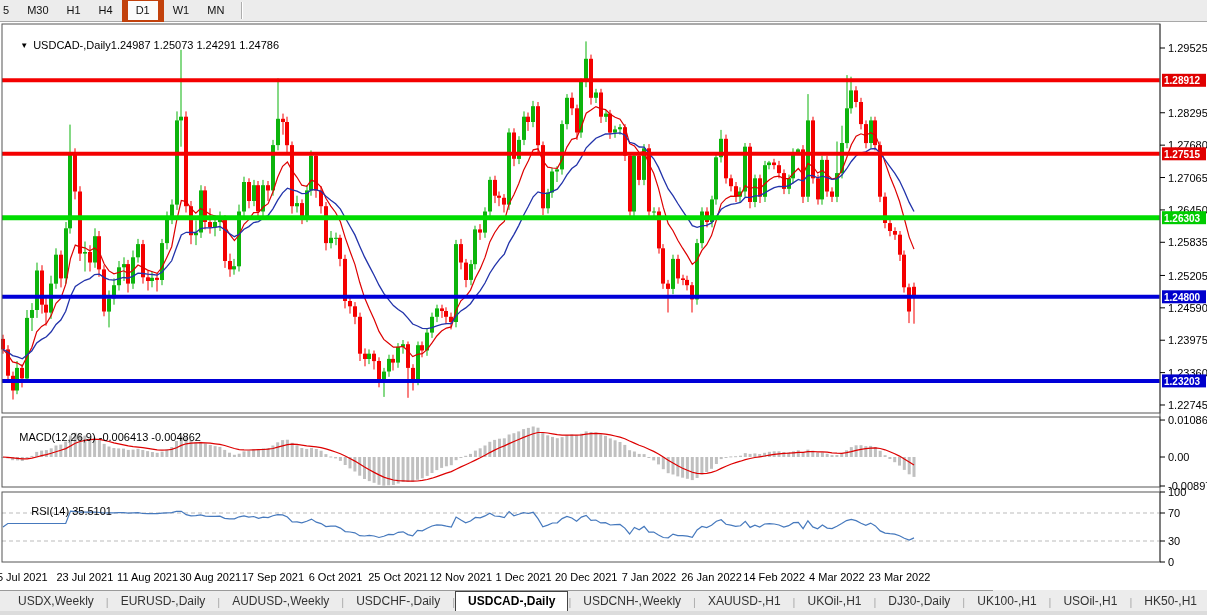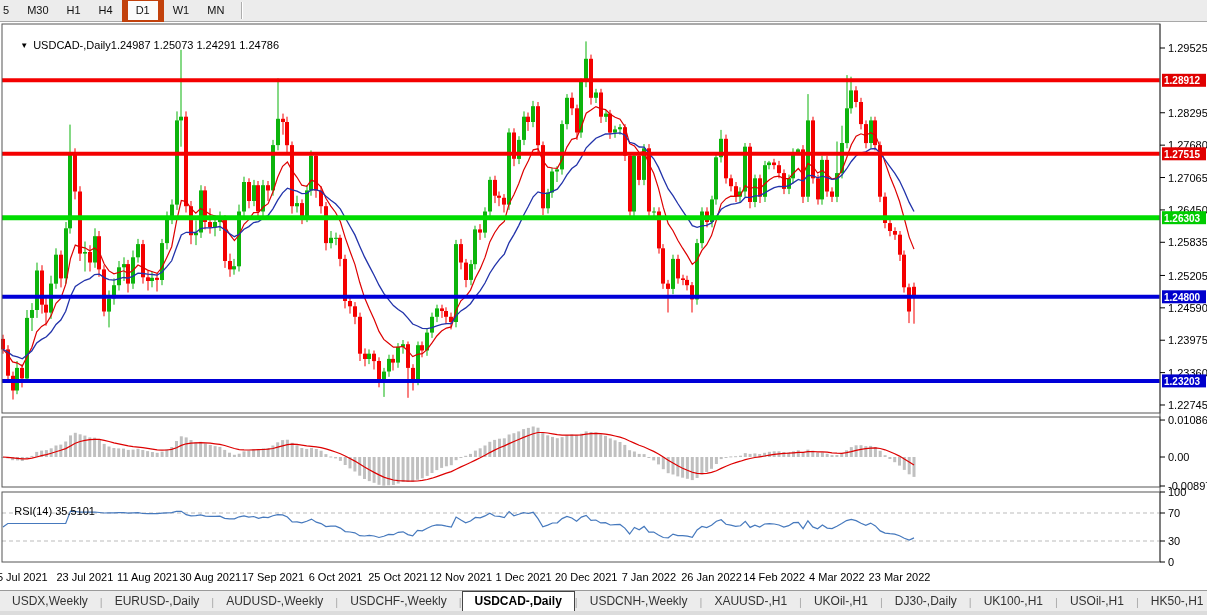--- a/index.html
+++ b/index.html
@@ -14,24 +14,24 @@
   .tf-btn.active{background:#fbfbfb;border:6px solid #c2410c;}
   .tb-sep{width:1px;height:17px;background:#adadad;border-right:1px solid #fff;margin-left:8px;}
   
   .chart-wrap{position:relative;width:1207px;height:568px;background:#fff;}
   .chart-wrap svg{position:absolute;left:0;top:0;}
   .overlay{position:absolute;font-size:11px;color:#000;white-space:pre;z-index:3;}
   .title-line{top:5px;left:8px;}
   .tri{font-size:8px;vertical-align:1px;margin-right:5px;}
   .ohlc{}
   .macd-label{top:397px;left:7px;}
-  .rsi-label{top:471px;left:2px;}
+  .rsi-label{top:471px;left:19px;}
   
-  .tabbar{position:absolute;top:590px;left:0;width:1207px;height:21px;background:#ececec;
-          border-top:1px solid #9a9a9a;display:flex;align-items:flex-end;box-sizing:border-box;}
+  .tabbar{position:absolute;top:590px;left:0;width:993px;height:21px;background:#ececec;
+          border-top:1px solid #9a9a9a;display:flex;align-items:flex-end;padding-left:6px;box-sizing:border-box;}
   .tab{font-size:12px;color:#333;padding:2px 12px 3px 12px;white-space:nowrap;cursor:default;}
   .tab.active{background:#fff;border:1px solid #444;border-bottom:none;font-weight:bold;color:#000;}
   .tab-sep{color:#aaa;font-size:11px;padding:2px 0 3px 0;}
   .tab-scroll{margin-left:auto;display:flex;gap:10px;color:#555;font-size:9px;
               padding:0 8px 5px 0;align-items:center;}
   .tab-scroll span{cursor:default;}
   .bottom-strip{position:absolute;top:611px;left:0;width:1207px;height:4px;background:#dcdcdc;}
   text{font-family:"Liberation Sans",sans-serif;}
 </style>
 </head>
@@ -709,33 +709,36 @@
         <text x="648.9" y="559" font-size="11" fill="#000" text-anchor="middle">7 Jan 2022</text>
         <text x="711.5" y="559" font-size="11" fill="#000" text-anchor="middle">26 Jan 2022</text>
         <text x="774.2" y="559" font-size="11" fill="#000" text-anchor="middle">14 Feb 2022</text>
         <text x="836.9" y="559" font-size="11" fill="#000" text-anchor="middle">4 Mar 2022</text>
         <text x="899.5" y="559" font-size="11" fill="#000" text-anchor="middle">23 Mar 2022</text>
       </g>
     </svg>
   <div class="overlay title-line">
     <span class="tri">▼</span><span>USDCAD-,Daily</span><span class="ohlc">1.24987 1.25073 1.24291 1.24786</span>
   </div>
+  <div class="overlay macd-label">
+    <span>MACD(12,26,9)</span> <span>-0.006413 -0.004862</span>
+  </div>
   <div class="overlay rsi-label">
     <span>RSI(14)</span> <span>35.5101</span>
   </div>
 </div>
 
 <div class="tabbar" id="tabbar">
     <div class="tab">USDX,Weekly</div>
     <span class="tab-sep">|</span>
     <div class="tab">EURUSD-,Daily</div>
     <span class="tab-sep">|</span>
     <div class="tab">AUDUSD-,Weekly</div>
     <span class="tab-sep">|</span>
-    <div class="tab">USDCHF-,Weekly</div>
+    <div class="tab">USDCHF-,Daily</div>
     <span class="tab-sep">|</span>
     <div class="tab active">USDCAD-,Daily</div>
     <span class="tab-sep">|</span>
     <div class="tab">USDCNH-,Weekly</div>
     <span class="tab-sep">|</span>
     <div class="tab">XAUUSD-,H1</div>
     <span class="tab-sep">|</span>
     <div class="tab">UKOil-,H1</div>
     <span class="tab-sep">|</span>
     <div class="tab">DJ30-,Daily</div>

